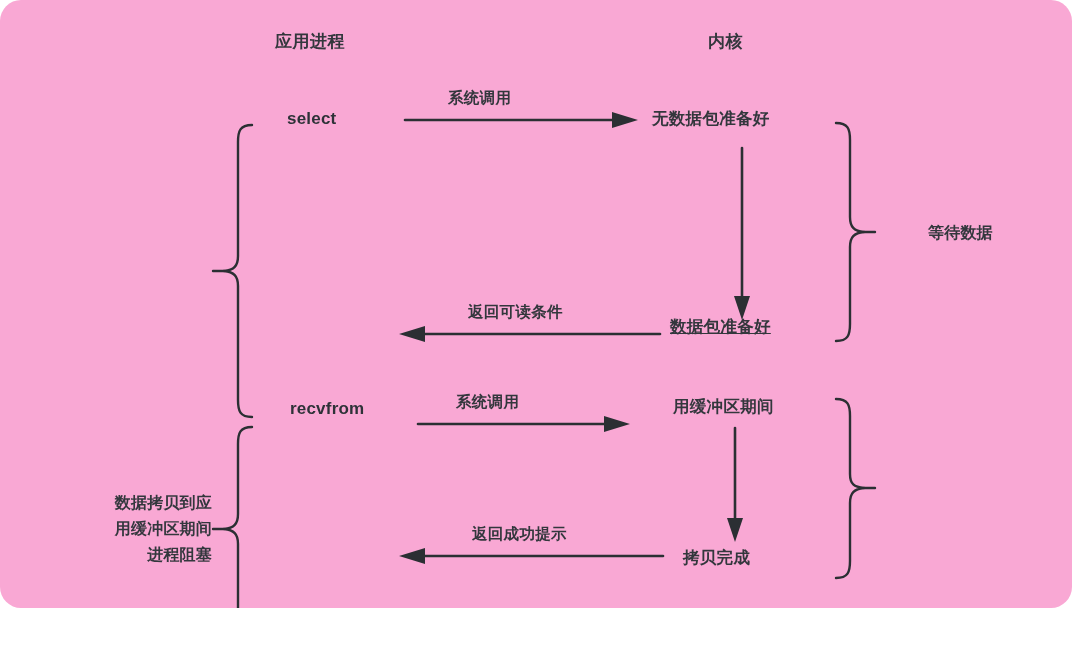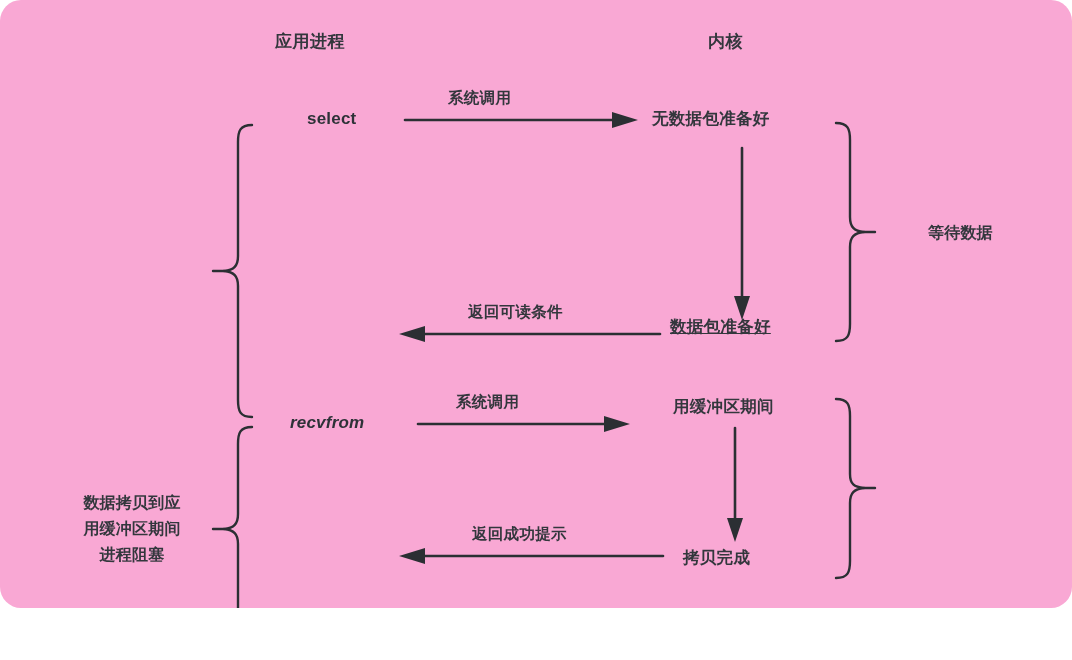--- a/index.html
+++ b/index.html
@@ -172,44 +172,44 @@
     <g>
       <line class="stroke-main" x1="663" y1="556" x2="424" y2="556"></line>
       <polygon class="arrow-head" points="425,548 399,556 425,564"></polygon>
     </g>
   </svg>
 
   <div class="abs col-header" style="left:275px; top:30px;">应用进程</div>
 
   <div class="abs col-header" style="left:708px; top:30px;">内核</div>
 
-  <div class="abs call-label" style="left:287px; top:109px;margin-left:20px;">select</div>
-
-  <div class="abs call-label" style="left:290px; top:413px;font-style:italic;">recvfrom</div>
+  <div class="abs call-label" style="left:287px; top:109px;">select</div>
+
+  <div class="abs call-label" style="left:290px; top:399px;">recvfrom</div>
 
   <div class="abs node-label" style="left:652px; top:108px;">无数据包准备好</div>
 
   <div class="abs node-label" style="left:670px; top:316px;text-decoration:underline;">数据包准备好</div>
 
   <div class="abs node-label" style="left:673px; top:396px;">用缓冲区期间</div>
 
   <div class="abs node-label" style="left:683px; top:547px;">拷贝完成</div>
 
   <div class="abs arrow-label" style="left:448px; top:88px;">系统调用</div>
 
   <div class="abs arrow-label" style="left:468px; top:302px;">返回可读条件</div>
 
   <div class="abs arrow-label" style="left:456px; top:392px;">系统调用</div>
 
   <div class="abs arrow-label" style="left:472px; top:524px;">返回成功提示</div>
 
   <div class="abs node-label" style="left:300px; top:610px;">处理数据包</div>
 
 
-  <div class="abs side-note" style="left:52px; top:490px; width:160px; text-align:center;">
+  <div class="abs side-note" style="left:52px; top:490px; width:160px; text-align:right;">
     <div>数据拷贝到应</div>
     <div>用缓冲区期间</div>
     <div>进程阻塞</div>
   </div>
 
   <div class="abs side-note-right" style="left:900px; top:220px; width:130px; text-align:left;">
     <div>等待数据</div>
   </div>
 
 

